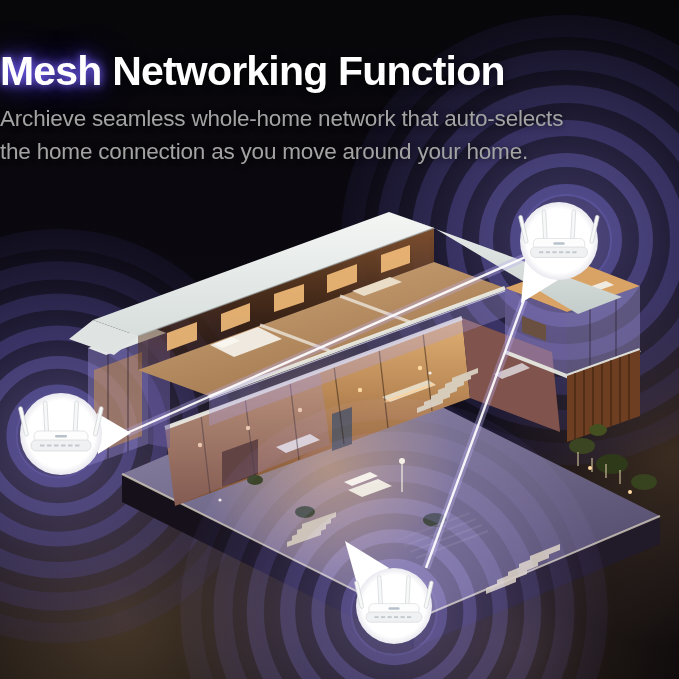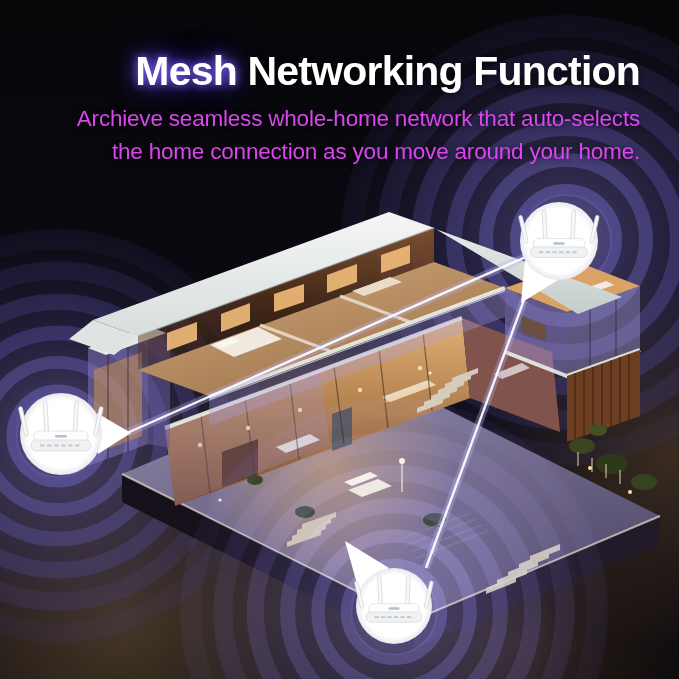--- a/index.html
+++ b/index.html
@@ -1,34 +1,34 @@
 <!DOCTYPE html>
 <html><head>
 <meta charset="utf-8">
 <style>
   html,body{margin:0;padding:0;background:#000;}
   .stage{
     position:relative;width:679px;height:679px;overflow:hidden;
     background:#060508;font-family:"Liberation Sans",sans-serif;
   }
   .scene{position:absolute;inset:0;display:block;}
-  .header{position:absolute;top:0;left:0;width:640px;text-align:right;z-index:5;}
+  .header{position:absolute;top:0;left:0;width:640px;text-align:left;z-index:5;}
   .title{
     margin:0;padding-top:48px;font-size:41px;line-height:46px;font-weight:800;
     color:#ffffff;letter-spacing:-0.8px;
     text-shadow:0 2px 8px rgba(0,0,0,.65);
     white-space:nowrap;
   }
   .title .hl{
     text-shadow:0 0 8px rgba(123,104,255,.95),0 0 18px rgba(97,76,245,.8),
                 0 0 32px rgba(84,62,230,.6),0 2px 8px rgba(0,0,0,.5);
   }
   .subtitle{
     margin:8px 0 0 0;font-size:22.5px;line-height:33px;font-weight:500;
-    color:#d946ef;letter-spacing:-0.2px;text-shadow:0 1px 6px rgba(0,0,0,.6);padding-left:8px;
+    color:#a3a3a3;letter-spacing:-0.2px;text-shadow:0 1px 6px rgba(0,0,0,.6);
   }
 </style>
 </head>
 <body>
 
 <div class="stage">
 
 <svg class="scene" viewBox="0 0 679 679" aria-hidden="true">
   <defs>
     <linearGradient id="bgG" x1="0" y1="0" x2="0" y2="1">

